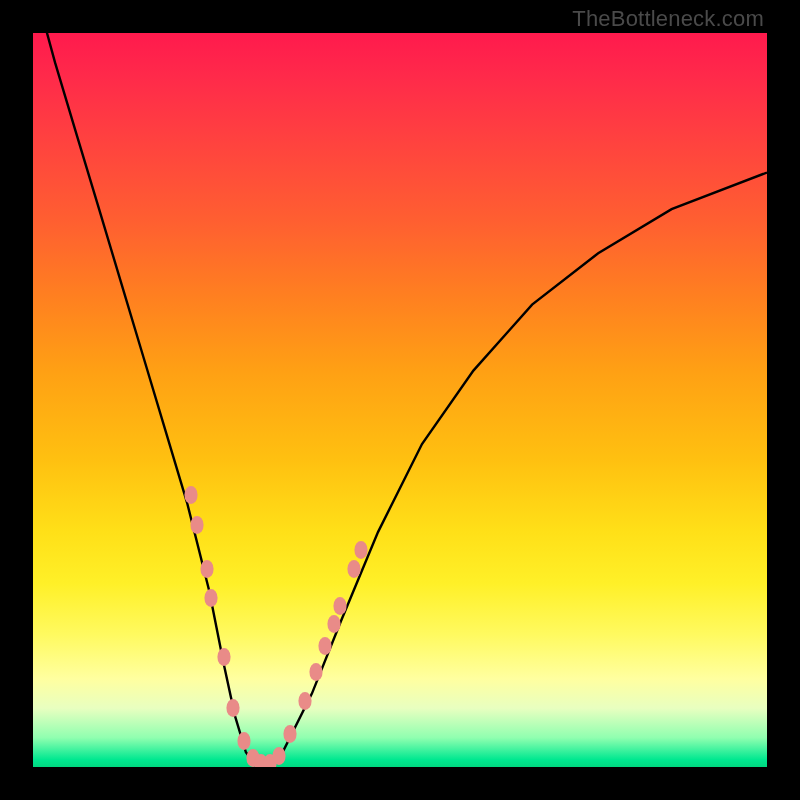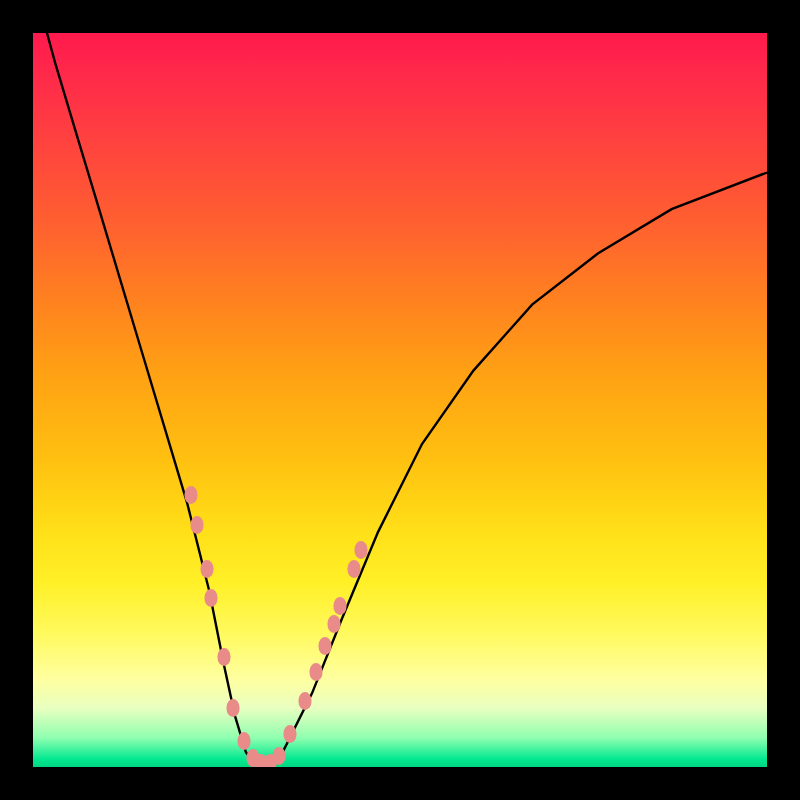--- a/index.html
+++ b/index.html
@@ -50,13 +50,14 @@
         <div class="dot" style="left: 256.9px; top: 700.97px;"></div>
         <div class="dot" style="left: 271.58px; top: 667.94px;"></div>
         <div class="dot" style="left: 282.59px; top: 638.58px;"></div>
         <div class="dot" style="left: 292.132px; top: 612.89px;"></div>
         <div class="dot" style="left: 300.94px; top: 590.87px;"></div>
         <div class="dot" style="left: 306.812px; top: 572.52px;"></div>
         <div class="dot" style="left: 320.758px; top: 535.82px;"></div>
         <div class="dot" style="left: 328.098px; top: 517.47px;"></div>
       </div>
   </div>
+  <div class="wm">TheBottleneck.com</div>
 </div>
 
 </body></html>

